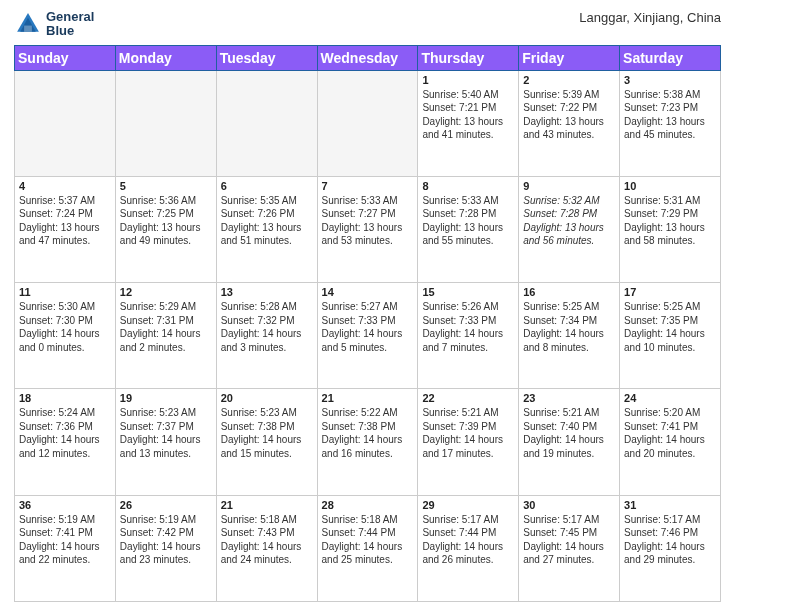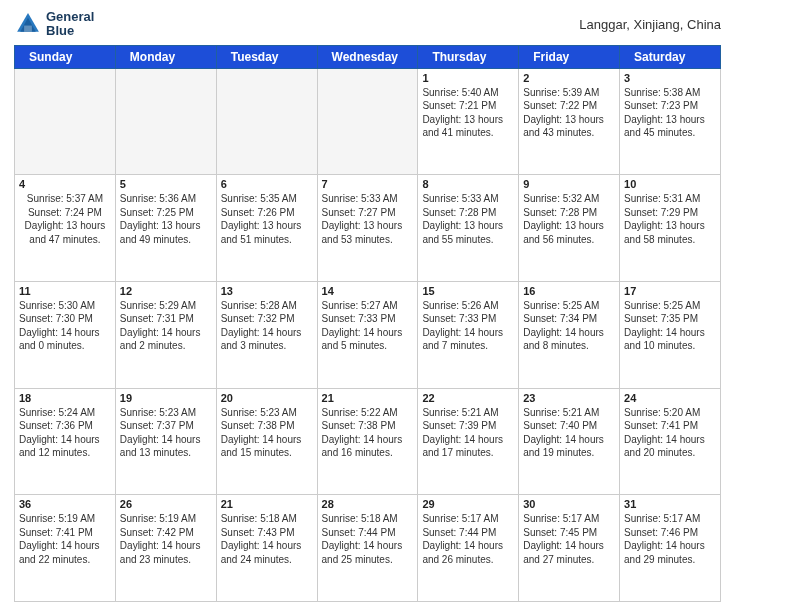--- a/index.html
+++ b/index.html
@@ -43,35 +43,34 @@
     }
     .cal-title {
       font-size: 28px;
       font-weight: bold;
       color: #1a3a5c;
       line-height: 1.1;
     }
     .cal-subtitle {
       font-size: 13px;
       color: #333;
-      margin-top: 7px;
     }
     .calendar {
       flex: 1;
       border: 1px solid #ccc;
       border-collapse: collapse;
       width: 100%;
       table-layout: fixed;
     }
     .calendar thead tr th {
-      background: #1d4ed8;
+      background: #8b5cf6;
       color: #fff;
-      font-size: 12px;
+      font-size: 14px;
       font-weight: bold;
-      padding: 4px 14px;
+      padding: 4px 3px;
       text-align: left;
       border: 1px solid #2060a0;
     }
     .calendar tbody tr td {
       vertical-align: top;
       border: 1px solid #ccc;
       padding: 3px 4px;
       font-size: 9.5px;
       color: #222;
       background: #fff;
@@ -153,21 +152,21 @@
             <span class="day-num">3</span>
             <div class="day-detail" style="white-space: pre-line;">Sunrise: 5:38 AM
 Sunset: 7:23 PM
 Daylight: 13 hours
 and 45 minutes.</div>
           </td>
         </tr>
         <tr>
           <td>
             <span class="day-num">4</span>
-            <div class="day-detail" style="white-space: pre-line; text-align: center;">Sunrise: 5:37 AM
+            <div class="day-detail" style="white-space: pre-line;">Sunrise: 5:37 AM
 Sunset: 7:24 PM
 Daylight: 13 hours
 and 47 minutes.</div>
           </td>
           <td>
             <span class="day-num">5</span>
             <div class="day-detail" style="white-space: pre-line;">Sunrise: 5:36 AM
 Sunset: 7:25 PM
 Daylight: 13 hours
 and 49 minutes.</div>
@@ -188,21 +187,21 @@
           </td>
           <td>
             <span class="day-num">8</span>
             <div class="day-detail" style="white-space: pre-line;">Sunrise: 5:33 AM
 Sunset: 7:28 PM
 Daylight: 13 hours
 and 55 minutes.</div>
           </td>
           <td>
             <span class="day-num">9</span>
-            <div class="day-detail" style="white-space: pre-line;">Sunrise: 5:32 AM
+            <div class="day-detail" style="white-space: pre-line; font-style: italic;">Sunrise: 5:32 AM
 Sunset: 7:28 PM
 Daylight: 13 hours
 and 56 minutes.</div>
           </td>
           <td>
             <span class="day-num">10</span>
             <div class="day-detail" style="white-space: pre-line;">Sunrise: 5:31 AM
 Sunset: 7:29 PM
 Daylight: 13 hours
 and 58 minutes.</div>

